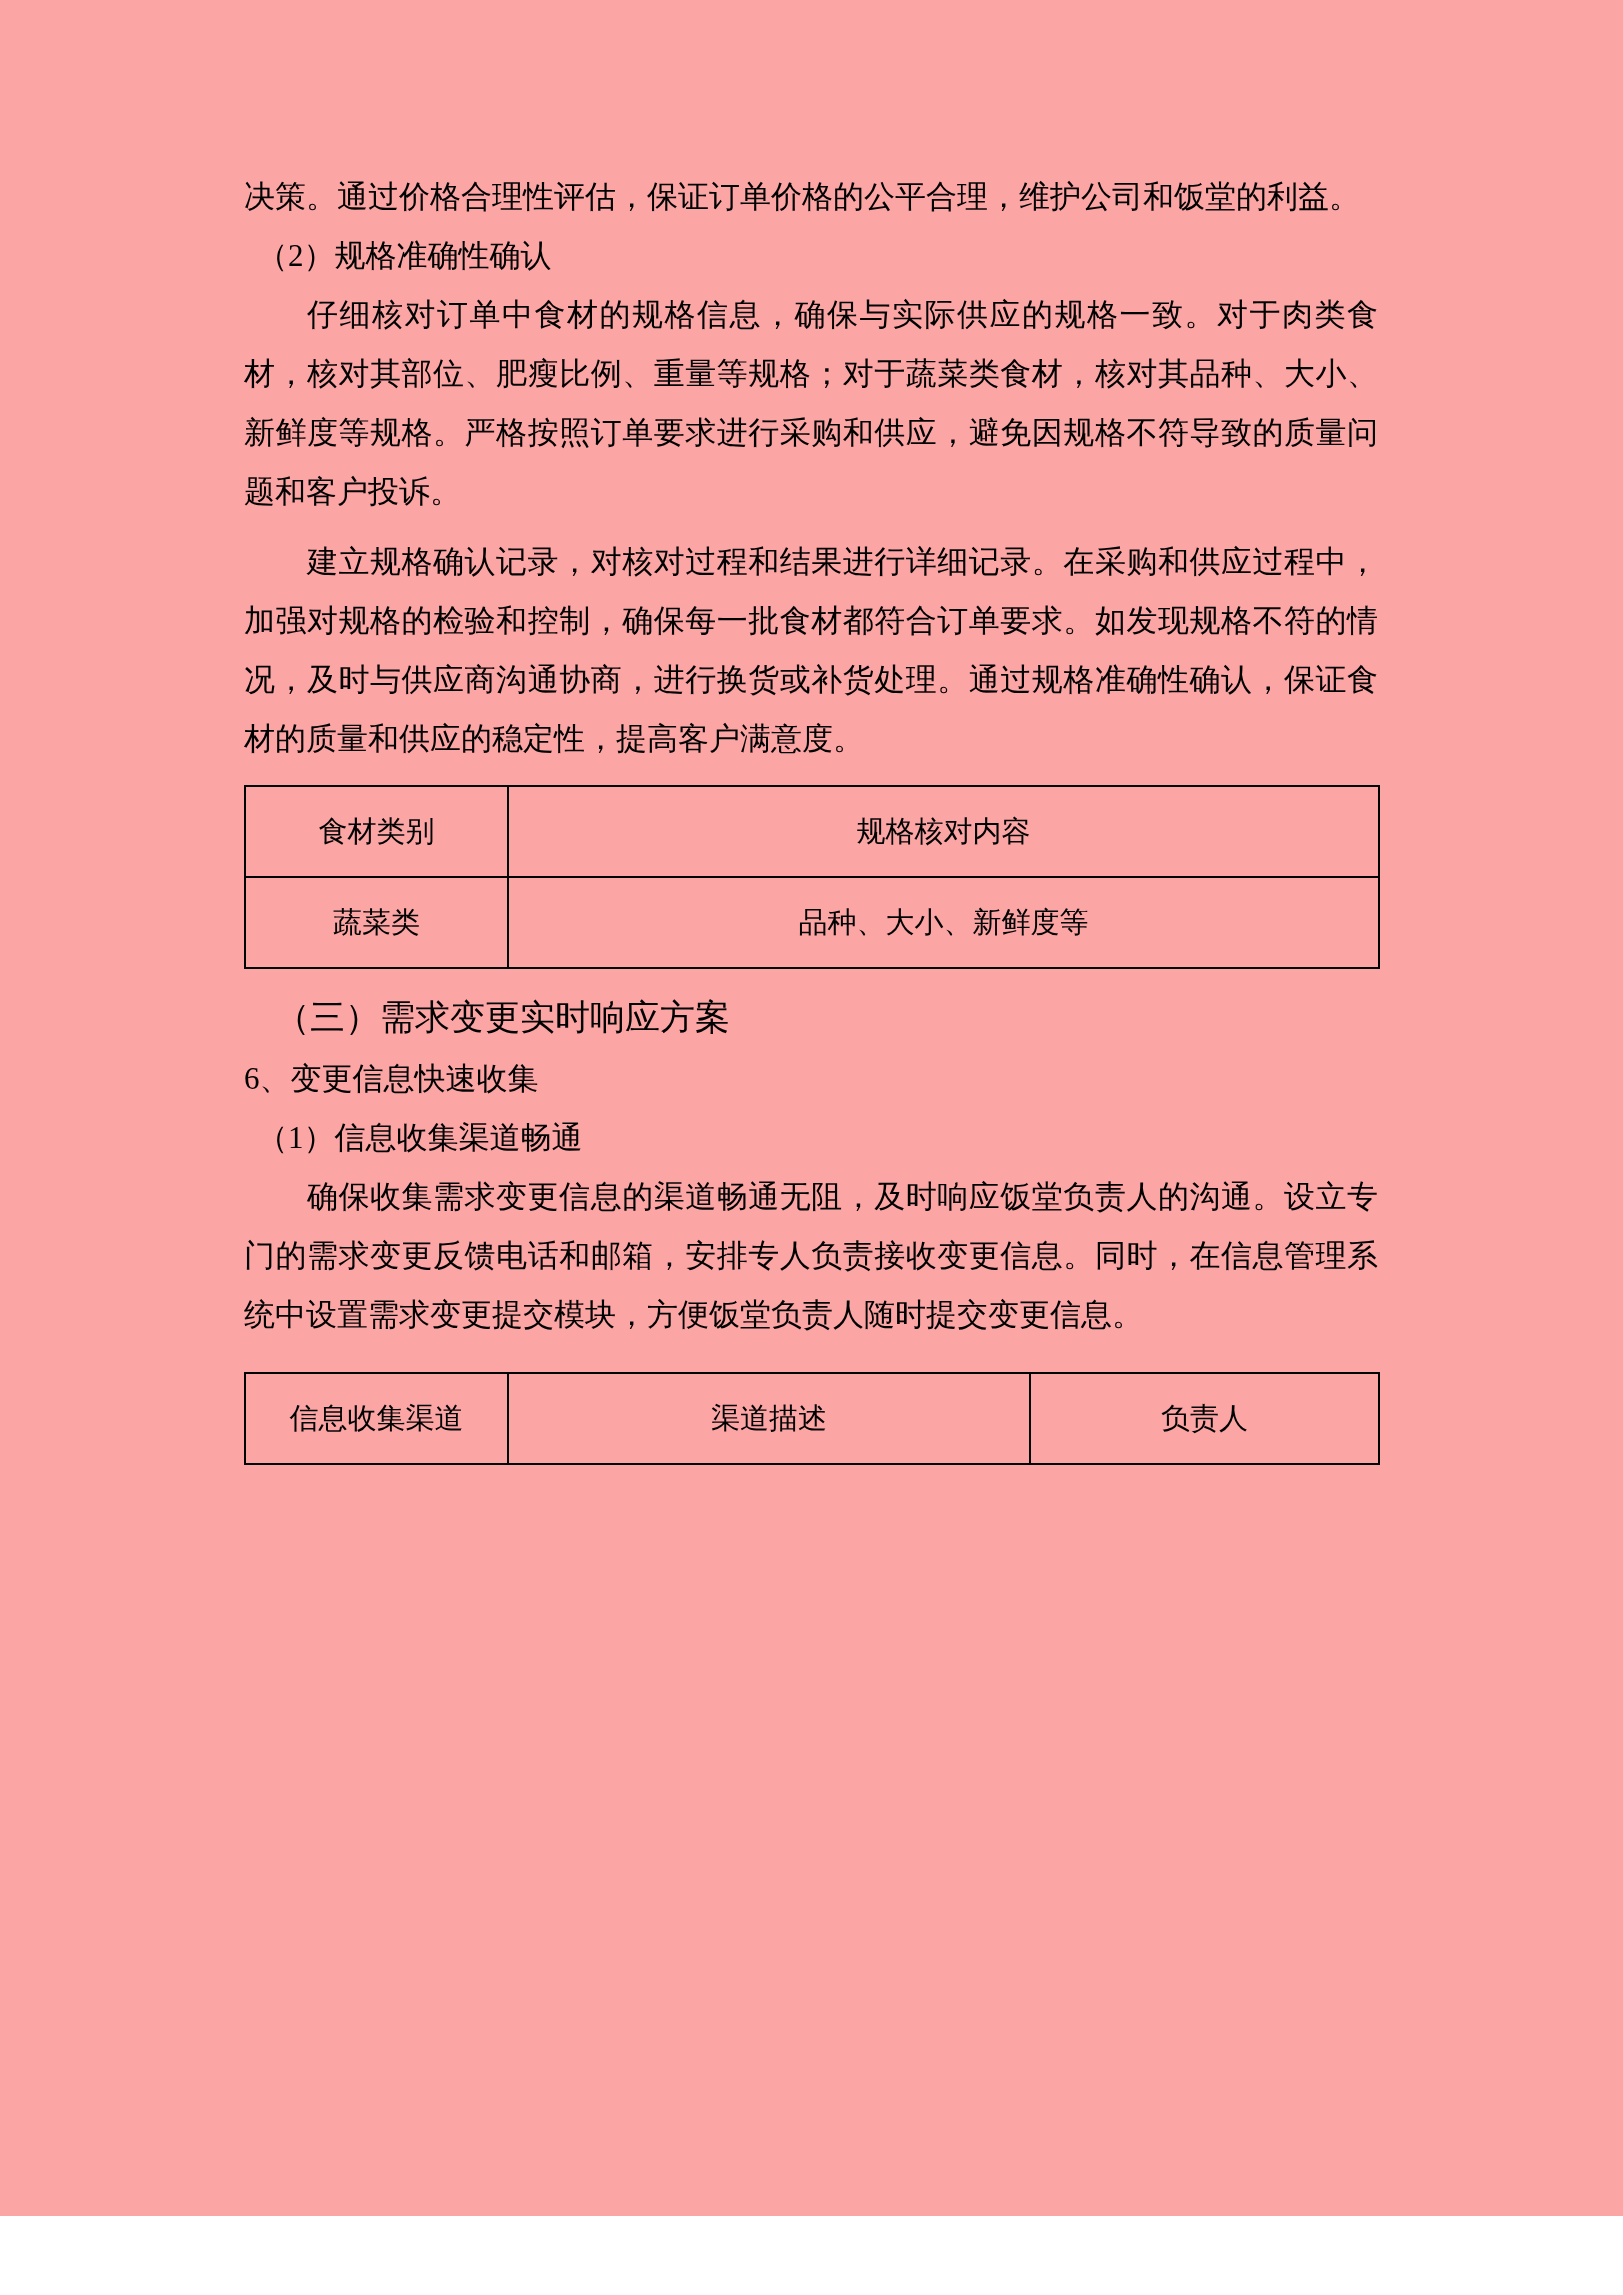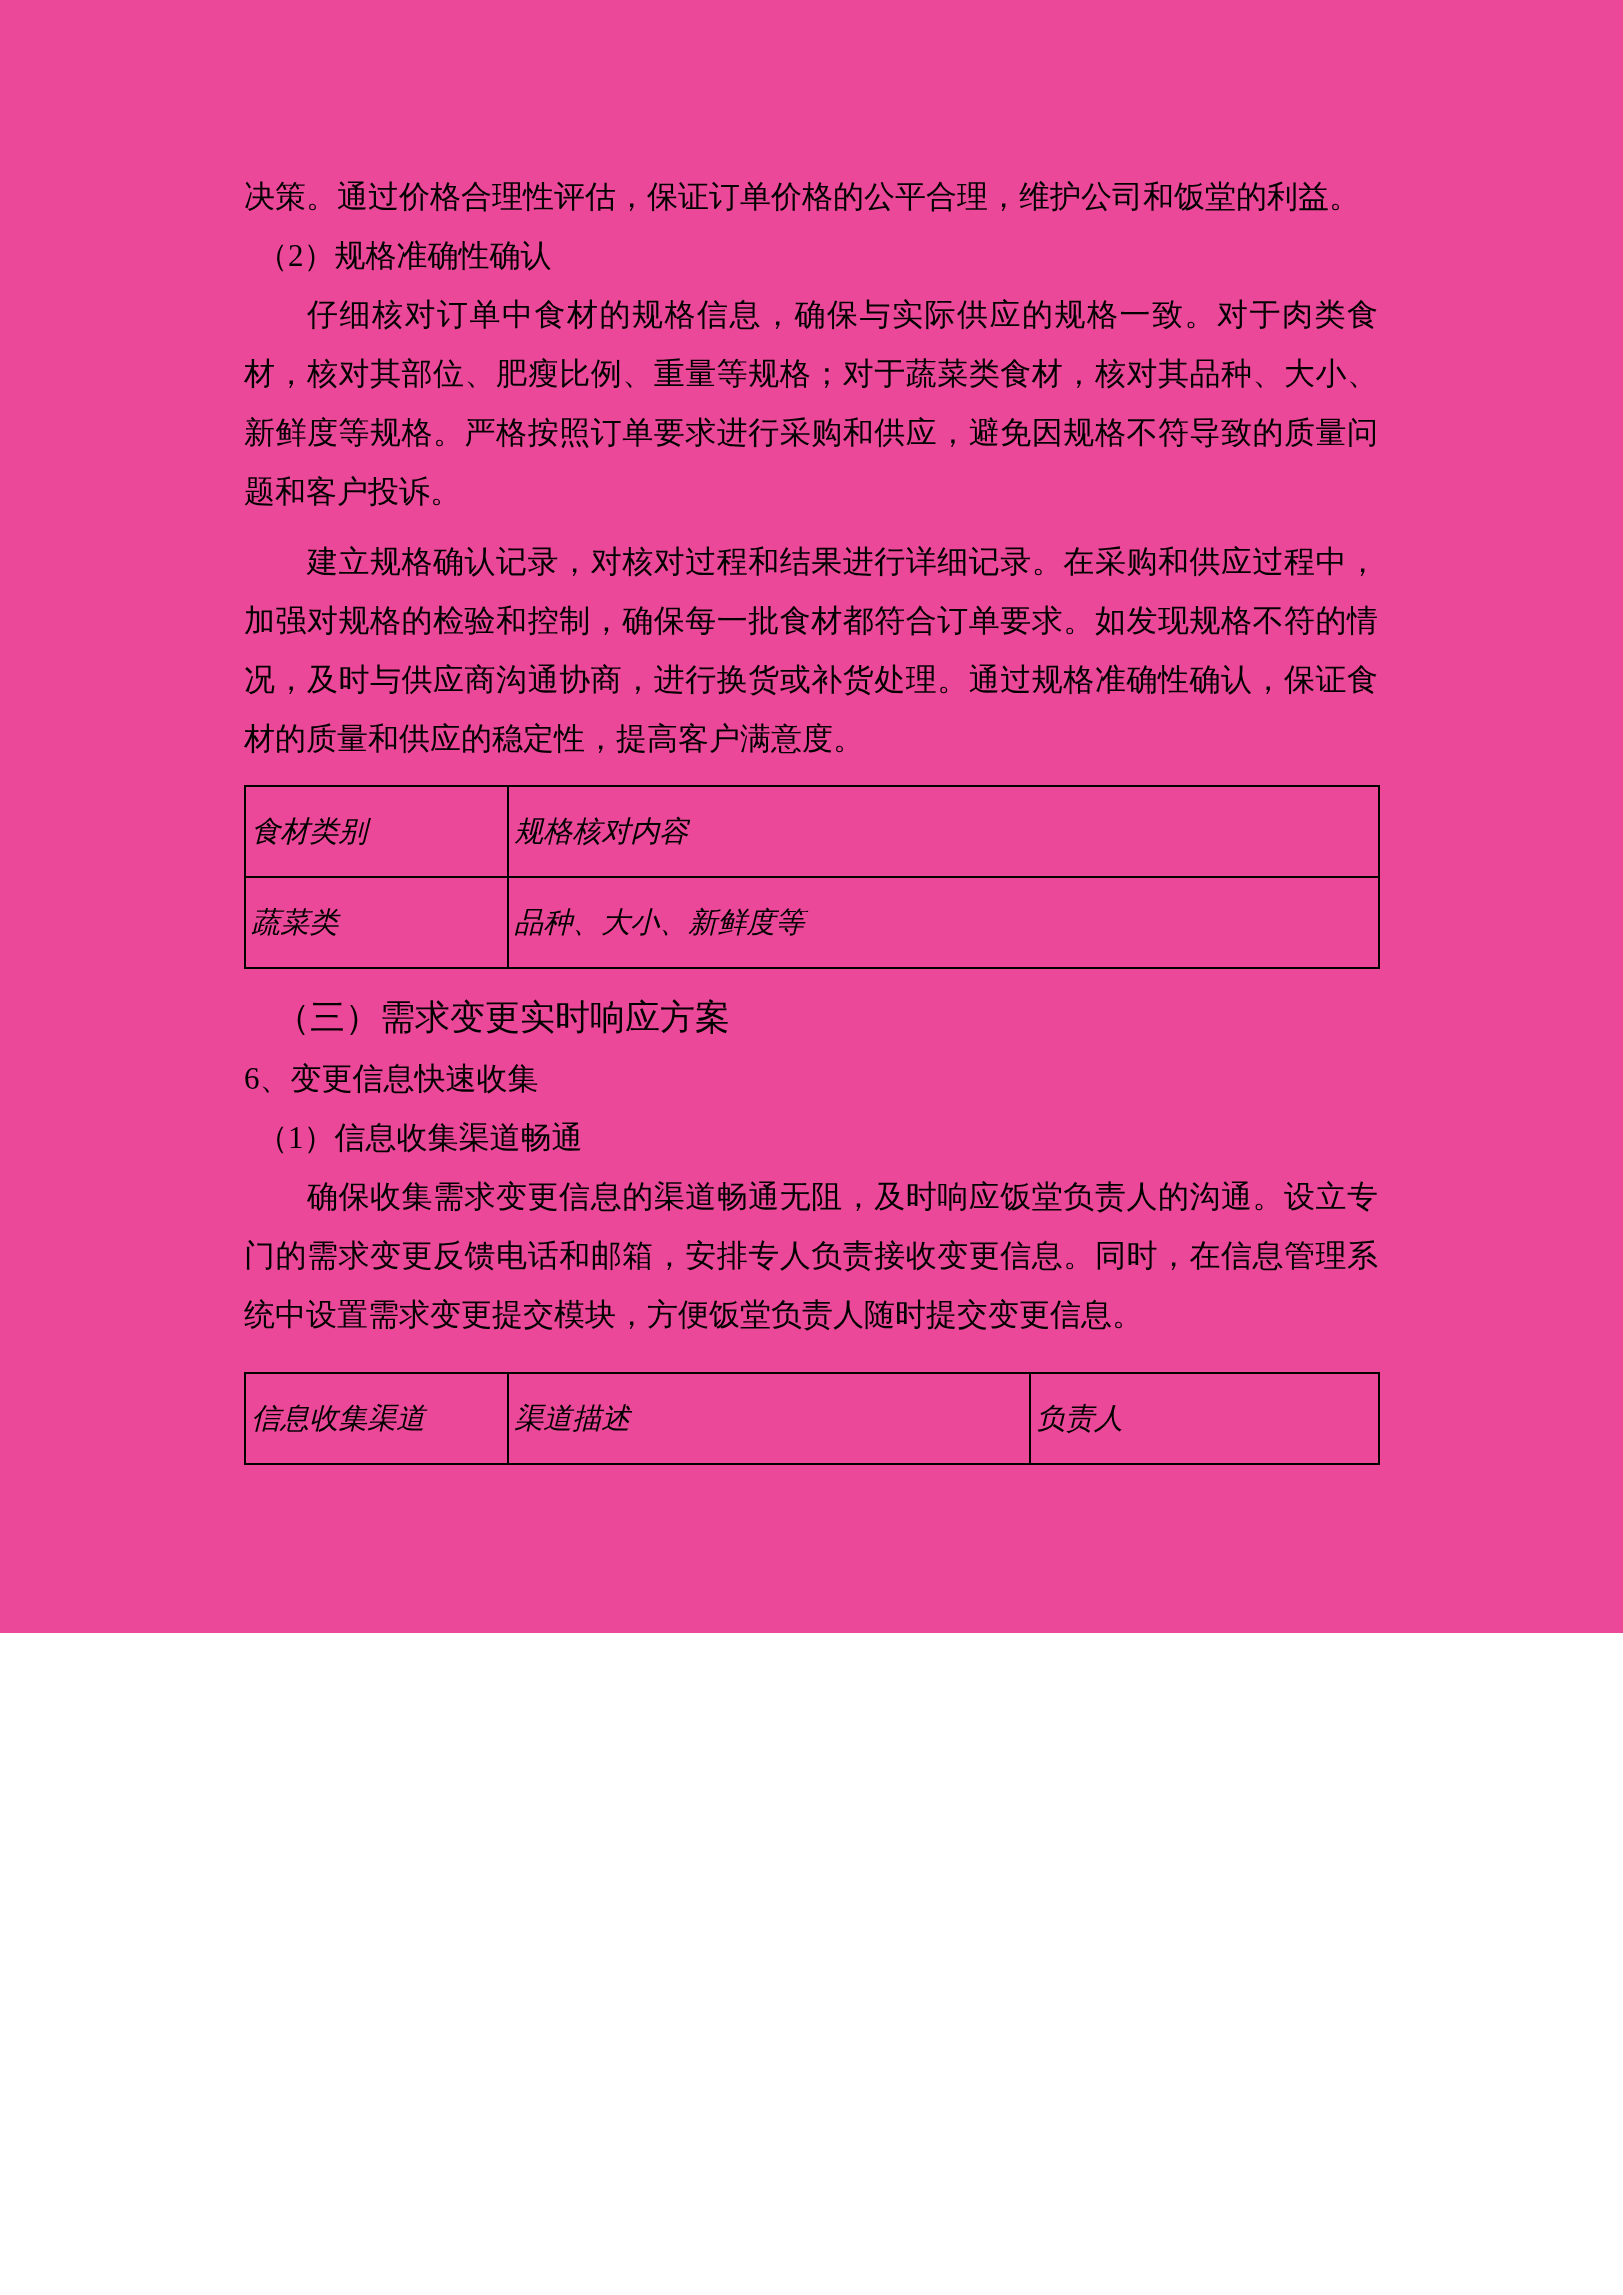--- a/index.html
+++ b/index.html
@@ -7,22 +7,22 @@
     padding: 0;
     background: #ffffff;
   }
   body {
     font-family: "Liberation Serif", "DejaVu Serif", serif;
     color: #000000;
   }
   .page {
     position: relative;
     width: 1623px;
-    height: 1633px;
-    background: #ec4899;
+    height: 2216px;
+    background: #fca5a5;
     box-sizing: border-box;
     padding: 8px;
     overflow: hidden;
   }
   .content {
     position: absolute;
     left: 244px;
     top: 167px;
     width: 1134px;
   }
@@ -66,26 +66,26 @@
   .spacer-md { height: 17px; }
 
   table.doc-table {
     border-collapse: collapse;
     width: 1134px;
     table-layout: fixed;
     margin: 0;
   }
   table.doc-table td {
     border: 2px solid #000000;
+    text-align: center;
     vertical-align: middle;
     font-size: 29px;
     line-height: 47px;
     padding: 9.2px 5.2px;
     word-break: break-all;
-    font-style: italic;
   }
   
   table.t1 col.c1 { width: 263px; }
   table.t1 col.c2 { width: 871px; }
   table.t1 td { height: 71px; }
 
   
   table.t2 col.c1 { width: 263px; }
   table.t2 col.c2 { width: 522px; }
   table.t2 col.c3 { width: 349px; }

